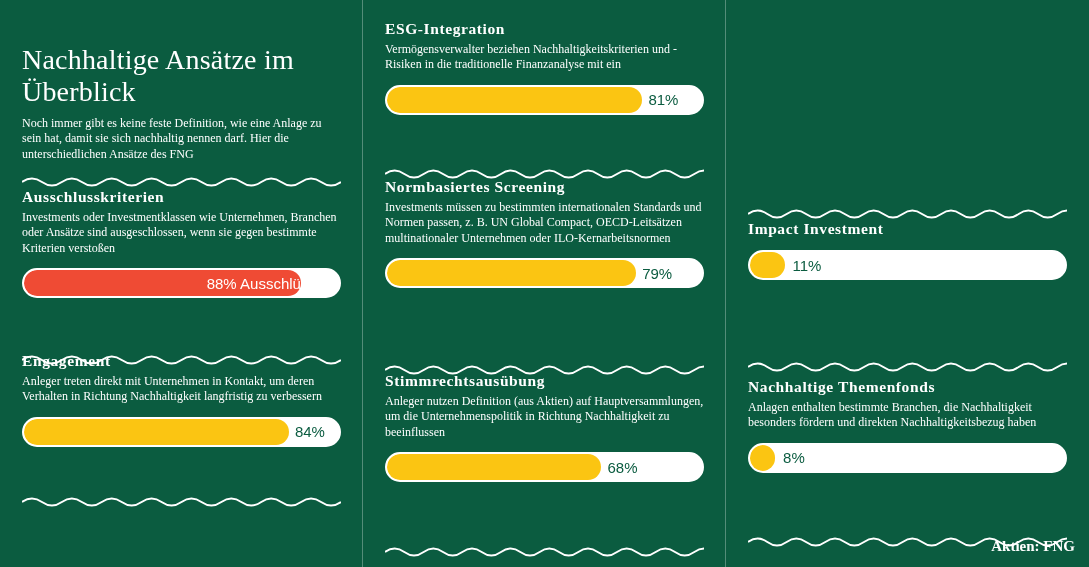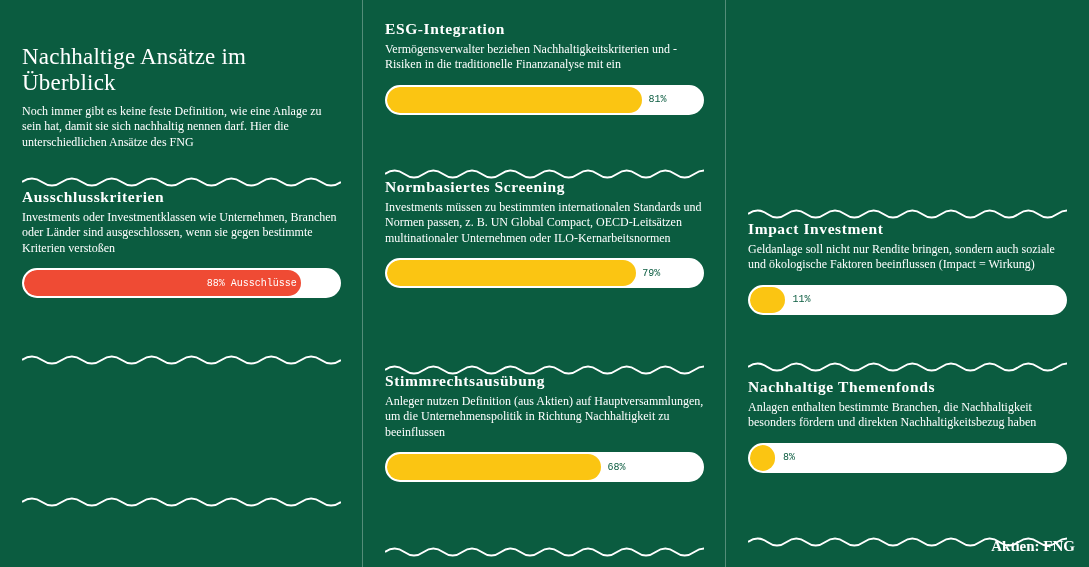--- a/index.html
+++ b/index.html
@@ -43,21 +43,21 @@
   .block {
     position: absolute;
     left: 0;
     box-sizing: border-box;
     padding: 0 22px;
     width: 100%;
   }
 
   h1.title {
     font-family: "Liberation Serif", serif;
-    font-size: 23px;
+    font-size: 28px;
     font-weight: normal;
     letter-spacing: 0.2px;
     margin: 0 0 8px 0;
     color: #ffffff;
   }
   h2.heading {
     font-family: "Liberation Serif", serif;
     font-size: 15.5px;
     font-weight: bold;
     letter-spacing: 0.6px;
@@ -90,22 +90,22 @@
     border-radius: 15px;
     background: #fbc512;
   }
   .bar-fill.red { background: #ef4b34; }
   .bar-label {
     position: absolute;
     top: 0;
     bottom: 0;
     display: flex;
     align-items: center;
-    font-family: Liberation Mono, monospace;
-    font-size: 10px;
+    font-family: Liberation Sans, sans-serif;
+    font-size: 15px;
     color: #0b5c40;
     white-space: nowrap;
   }
   .bar-label.inside {
     color: #ffffff;
     right: auto;
   }
   .wave {
     display: block;
     width: 100%;
@@ -138,33 +138,41 @@
     </div>
 
     <div class="block" style="top:160px;">
       <svg class="wave" viewBox="0 0 320 16" preserveAspectRatio="none">
         <path d="M0 8 q10 -7 20 0 t20 0 t20 0 t20 0 t20 0 t20 0 t20 0 t20 0 t20 0 t20 0 t20 0 t20 0 t20 0 t20 0 t20 0 t20 0" fill="none" stroke="#ffffff" stroke-width="2"></path>
       </svg>
     </div>
 
     <div class="block" style="top:188px;">
       <h2 class="heading">Ausschlusskriterien</h2>
-      <p class="body-text">Investments oder Investmentklassen wie Unternehmen, Branchen oder Länder sind ausgeschlossen, wenn sie gegen bestimmte Kriterien verstoßen</p>
+      <p class="body-text">Investments oder Investmentklassen wie Unternehmen, Branchen oder Ansätze sind ausgeschlossen, wenn sie gegen bestimmte Kriterien verstoßen</p>
       <div class="bar-outer">
         <div class="bar-fill red" style="width:88%;"></div>
         <span class="bar-label inside" style="left:58%;">88% Ausschlüsse</span>
       </div>
     </div>
 
     <div class="block" style="top:338px;">
       <svg class="wave" viewBox="0 0 320 16" preserveAspectRatio="none">
         <path d="M0 8 q10 -7 20 0 t20 0 t20 0 t20 0 t20 0 t20 0 t20 0 t20 0 t20 0 t20 0 t20 0 t20 0 t20 0 t20 0 t20 0 t20 0" fill="none" stroke="#ffffff" stroke-width="2"></path>
       </svg>
     </div>
 
+    <div class="block" style="top:352px;">
+      <h2 class="heading">Engagement</h2>
+      <p class="body-text">Anleger treten direkt mit Unternehmen in Kontakt, um deren Verhalten in Richtung Nachhaltigkeit langfristig zu verbessern</p>
+      <div class="bar-outer">
+        <div class="bar-fill" style="width:84%;"></div>
+        <span class="bar-label" style="left:86%;">84%</span>
+      </div>
+    </div>
 
     <div class="block" style="top:480px;">
       <svg class="wave" viewBox="0 0 320 16" preserveAspectRatio="none">
         <path d="M0 8 q10 -7 20 0 t20 0 t20 0 t20 0 t20 0 t20 0 t20 0 t20 0 t20 0 t20 0 t20 0 t20 0 t20 0 t20 0 t20 0 t20 0" fill="none" stroke="#ffffff" stroke-width="2"></path>
       </svg>
     </div>
   </div>
 
   <div class="col col-2">
 
@@ -218,21 +226,20 @@
 
 
     <div class="block" style="top:192px;">
       <svg class="wave" viewBox="0 0 330 16" preserveAspectRatio="none">
         <path d="M0 8 q10 -7 20 0 t20 0 t20 0 t20 0 t20 0 t20 0 t20 0 t20 0 t20 0 t20 0 t20 0 t20 0 t20 0 t20 0 t20 0 t20 0 t20 0" fill="none" stroke="#ffffff" stroke-width="2"></path>
       </svg>
     </div>
 
     <div class="block" style="top:220px;">
       <h2 class="heading">Impact Investment</h2>
-      <p class="body-text">Geldanlage soll nicht nur Rendite bringen, sondern auch soziale und ökologische Faktoren beeinflussen (Impact = Wirkung)</p>
       <div class="bar-outer">
         <div class="bar-fill" style="width:11%;"></div>
         <span class="bar-label" style="left:13.5%;">11%</span>
       </div>
     </div>
 
     <div class="block" style="top:345px;">
       <svg class="wave" viewBox="0 0 330 16" preserveAspectRatio="none">
         <path d="M0 8 q10 -7 20 0 t20 0 t20 0 t20 0 t20 0 t20 0 t20 0 t20 0 t20 0 t20 0 t20 0 t20 0 t20 0 t20 0 t20 0 t20 0 t20 0" fill="none" stroke="#ffffff" stroke-width="2"></path>
       </svg>

